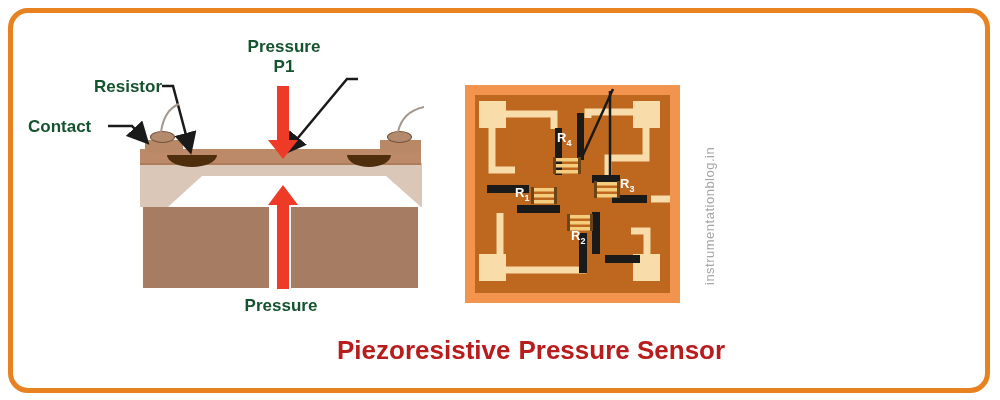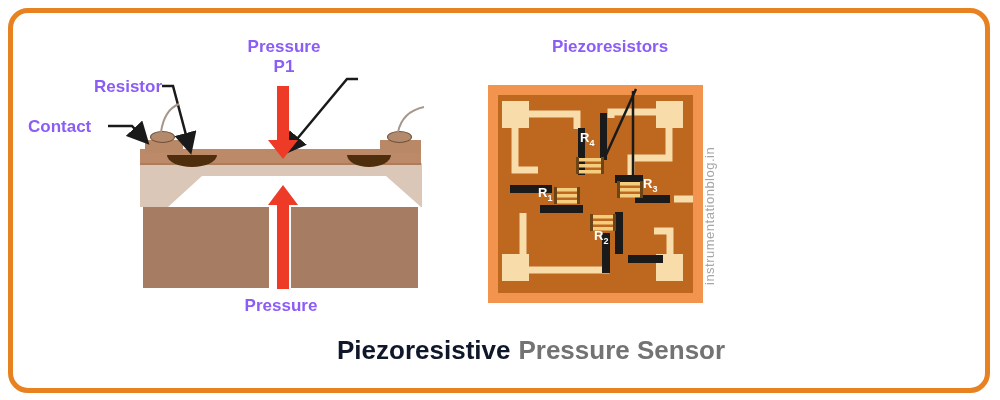--- a/index.html
+++ b/index.html
@@ -1,39 +1,39 @@
 <!DOCTYPE html>
 <html><head>
 <meta charset="utf-8">
 <style>
   html,body{margin:0;padding:0;background:#fff;}
   #canvas{position:relative;width:1000px;height:400px;background:#ffffff;overflow:hidden;
           font-family:"Liberation Sans",sans-serif;}
   .frame{position:absolute;left:8px;top:8px;right:10px;bottom:7px;
          border:5px solid #E8811F;border-radius:20px;}
   .abs{position:absolute;}
-  .lbl{position:absolute;color:#8b5cf6;font-weight:700;font-size:17px;line-height:20px;white-space:nowrap;}
+  .lbl{position:absolute;color:#14532d;font-weight:700;font-size:17px;line-height:20px;white-space:nowrap;}
   .lbl.center{text-align:center;white-space:normal;}
   
   .strip{position:absolute;left:140px;top:149px;width:281px;height:14px;background:#BC8A68;border-bottom:2px solid #AD7C5B;}
   .cblock{position:absolute;top:140px;height:13px;background:#B98867;}
   .pad{position:absolute;top:131px;width:23px;height:10px;background:#B48A6D;border:1px solid #70503A;border-radius:50%;}
   .rlens{position:absolute;top:155px;height:12px;background:#4F2E0E;border-radius:0 0 50% 50%/0 0 100% 100%;}
   .beige{position:absolute;left:140px;top:163px;width:282px;height:44px;background:#DBC7B8;}
   .cavity{position:absolute;inset:0;background:#ffffff;
           clip-path:polygon(28px 44px,62px 13px,246px 13px,281px 44px);}
   .block{position:absolute;top:207px;height:81px;background:#A67C62;}
   
-  .chip{position:absolute;left:488px;top:85px;width:215px;height:218px;border-radius:21px;}
+  .chip{position:absolute;left:465px;top:85px;width:215px;height:218px;border-radius:21px;}
   .chip-lbl{position:absolute;color:#fff;font-weight:700;font-size:13px;line-height:13px;}
   .chip-lbl sub{font-size:9px;}
   
   .title{position:absolute;left:337px;top:335px;font-size:26px;font-weight:700;white-space:nowrap;}
-  .title .t-gray{color:#0f172a;margin-right:8px;}
-  .title .t-orange{color:#737373;}
+  .title .t-gray{color:#b91c1c;margin-right:8px;}
+  .title .t-orange{color:#b91c1c;}
   
   .watermark{position:absolute;left:702px;top:85px;width:200px;height:18px;
              transform:rotate(-90deg) translate(-100%,0);transform-origin:top left;
              color:#A6A6A6;font-size:13px;letter-spacing:.5px;white-space:nowrap;}
   svg{display:block;}
 </style>
 </head>
 <body>
 
 <div id="canvas">
@@ -60,21 +60,20 @@
       <div>Pressure</div>
       <div>P1</div>
     </div>
     <div class="lbl center" style="left:370px;top:60px;width:110px;">
     </div>
     <div class="lbl center" style="left:236px;top:296px;width:90px;">
       <div>Pressure</div>
     </div>
   </div>
 
-  <div class="lbl center" style="left:540px;top:37px;width:140px;">Piezoresistors</div>
 
   <div class="chip">
     <svg viewBox="0 0 215 218" width="215" height="218">
       <rect width="215" height="218" fill="#F2934E"></rect>
       <rect x="10" y="10" width="195" height="198" fill="#BE671E"></rect>
       <g fill="#F8DCA9">
         <rect x="14" y="16" width="27" height="27"></rect>
         <rect x="168" y="16" width="27" height="27"></rect>
         <rect x="14" y="169" width="27" height="27"></rect>
         <rect x="168" y="169" width="27" height="27"></rect>

